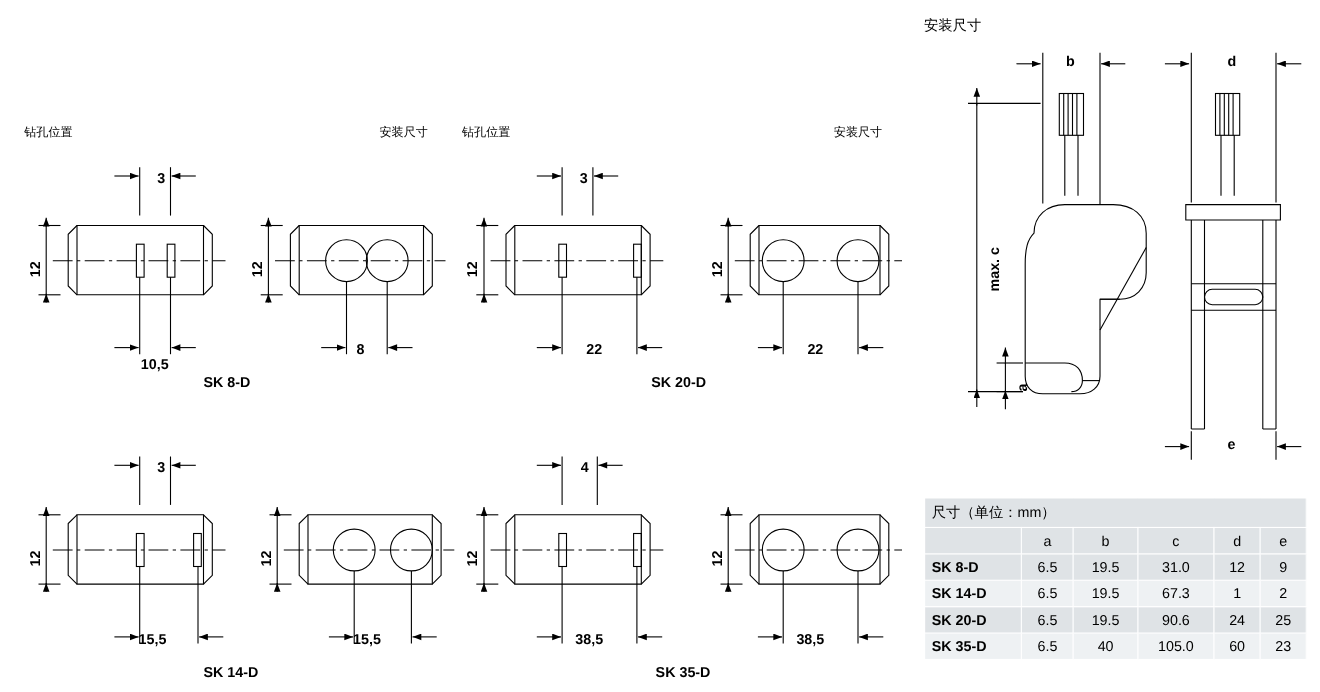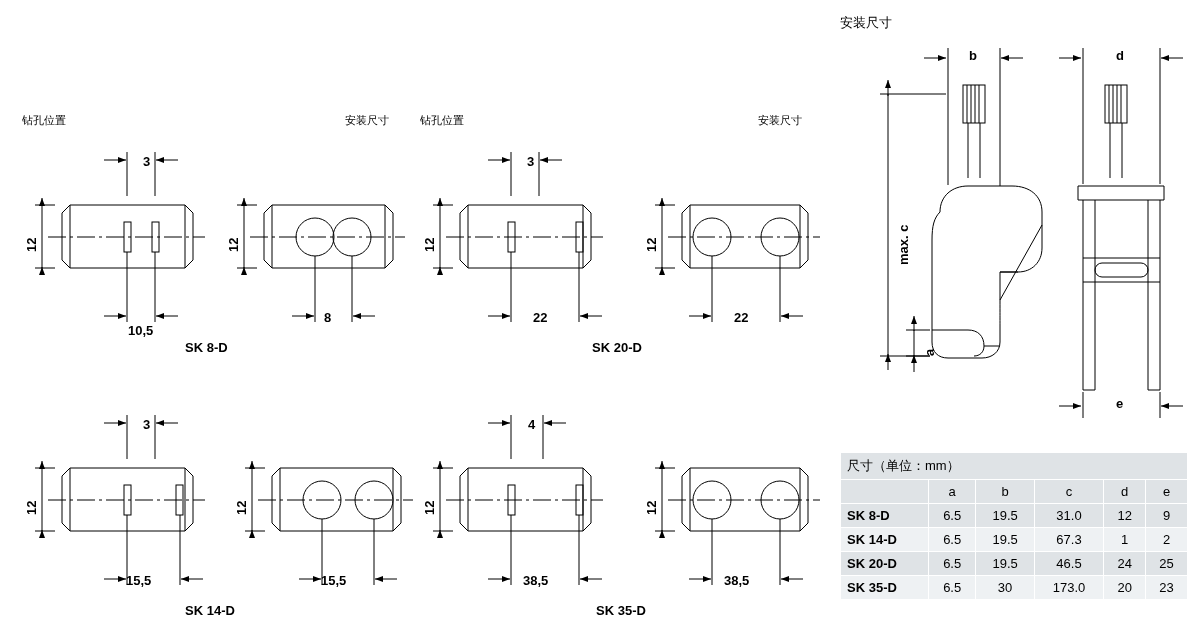--- a/index.html
+++ b/index.html
@@ -394,29 +394,29 @@
           <td>6.5</td>
           <td>19.5</td>
           <td>67.3</td>
           <td>1</td>
           <td>2</td>
         </tr>
         <tr>
           <td class="rowlab">SK 20-D</td>
           <td>6.5</td>
           <td>19.5</td>
-          <td>46.5</td>
+          <td>90.6</td>
           <td>24</td>
           <td>25</td>
         </tr>
         <tr class="alt">
           <td class="rowlab">SK 35-D</td>
           <td>6.5</td>
-          <td>30</td>
-          <td>173.0</td>
-          <td>20</td>
+          <td>40</td>
+          <td>105.0</td>
+          <td>60</td>
           <td>23</td>
         </tr>
       </tbody>
     </table>
   </div>
 
 </div>
 
 </body></html>

